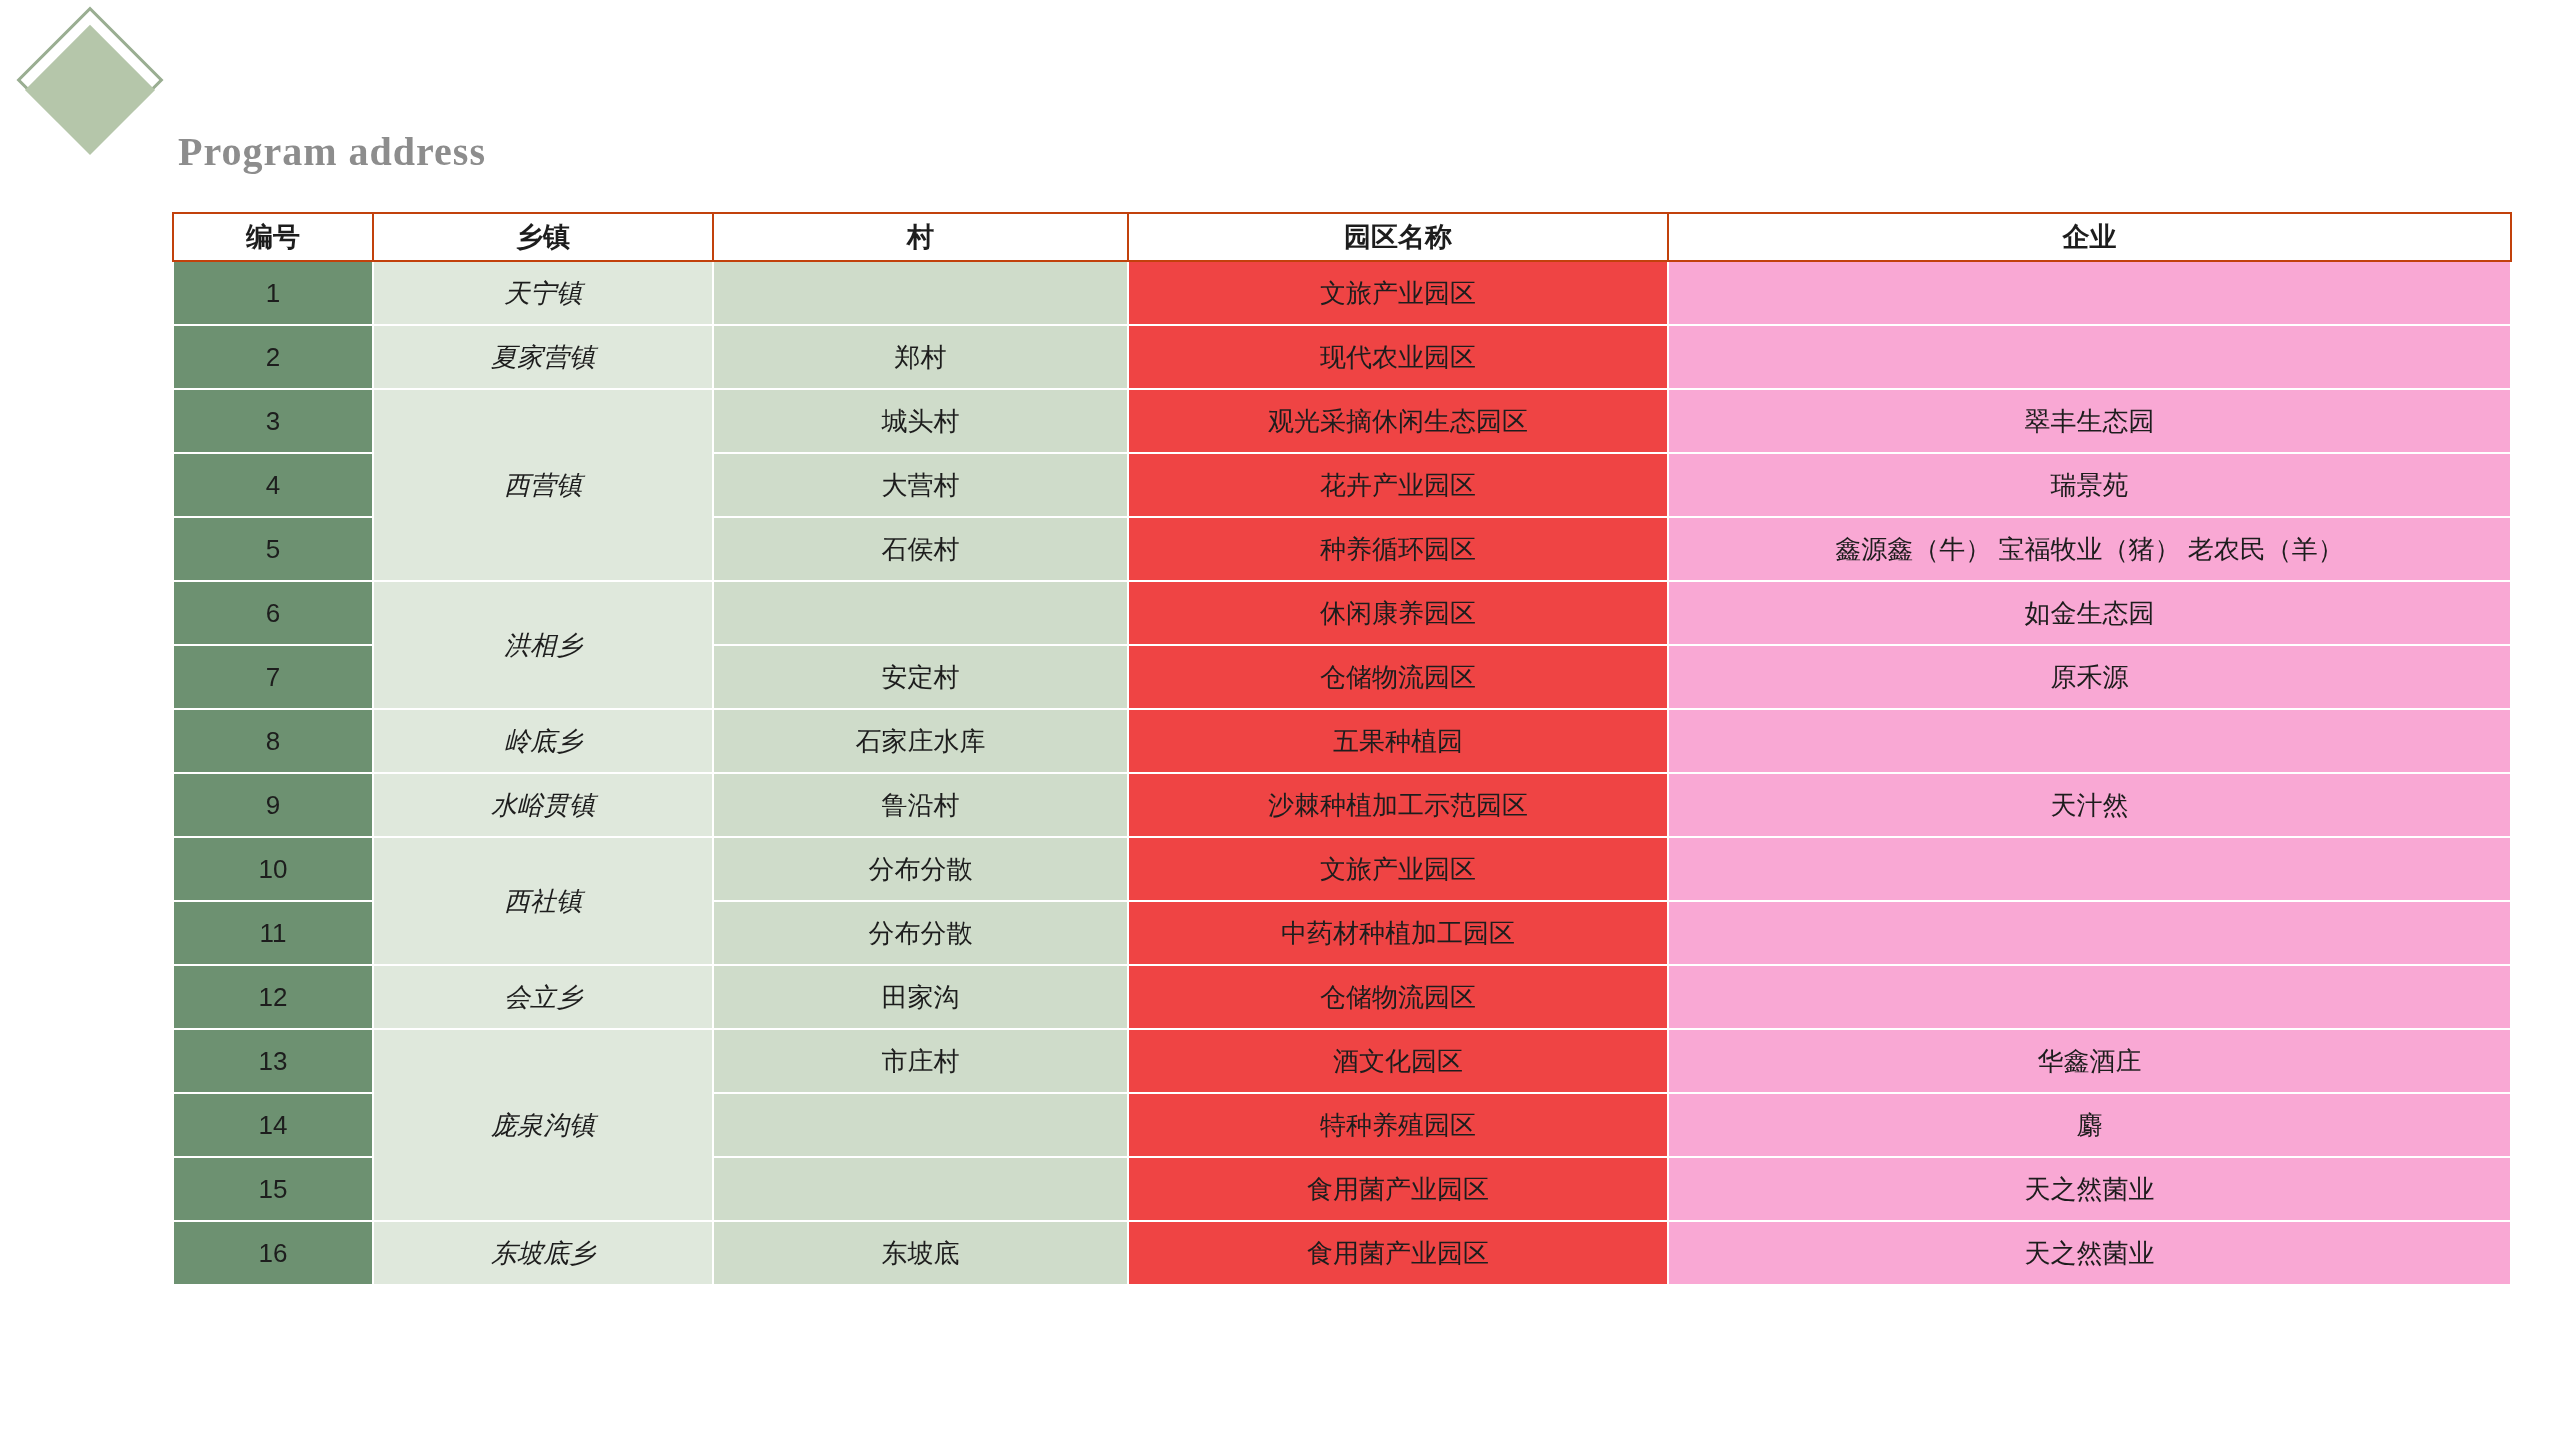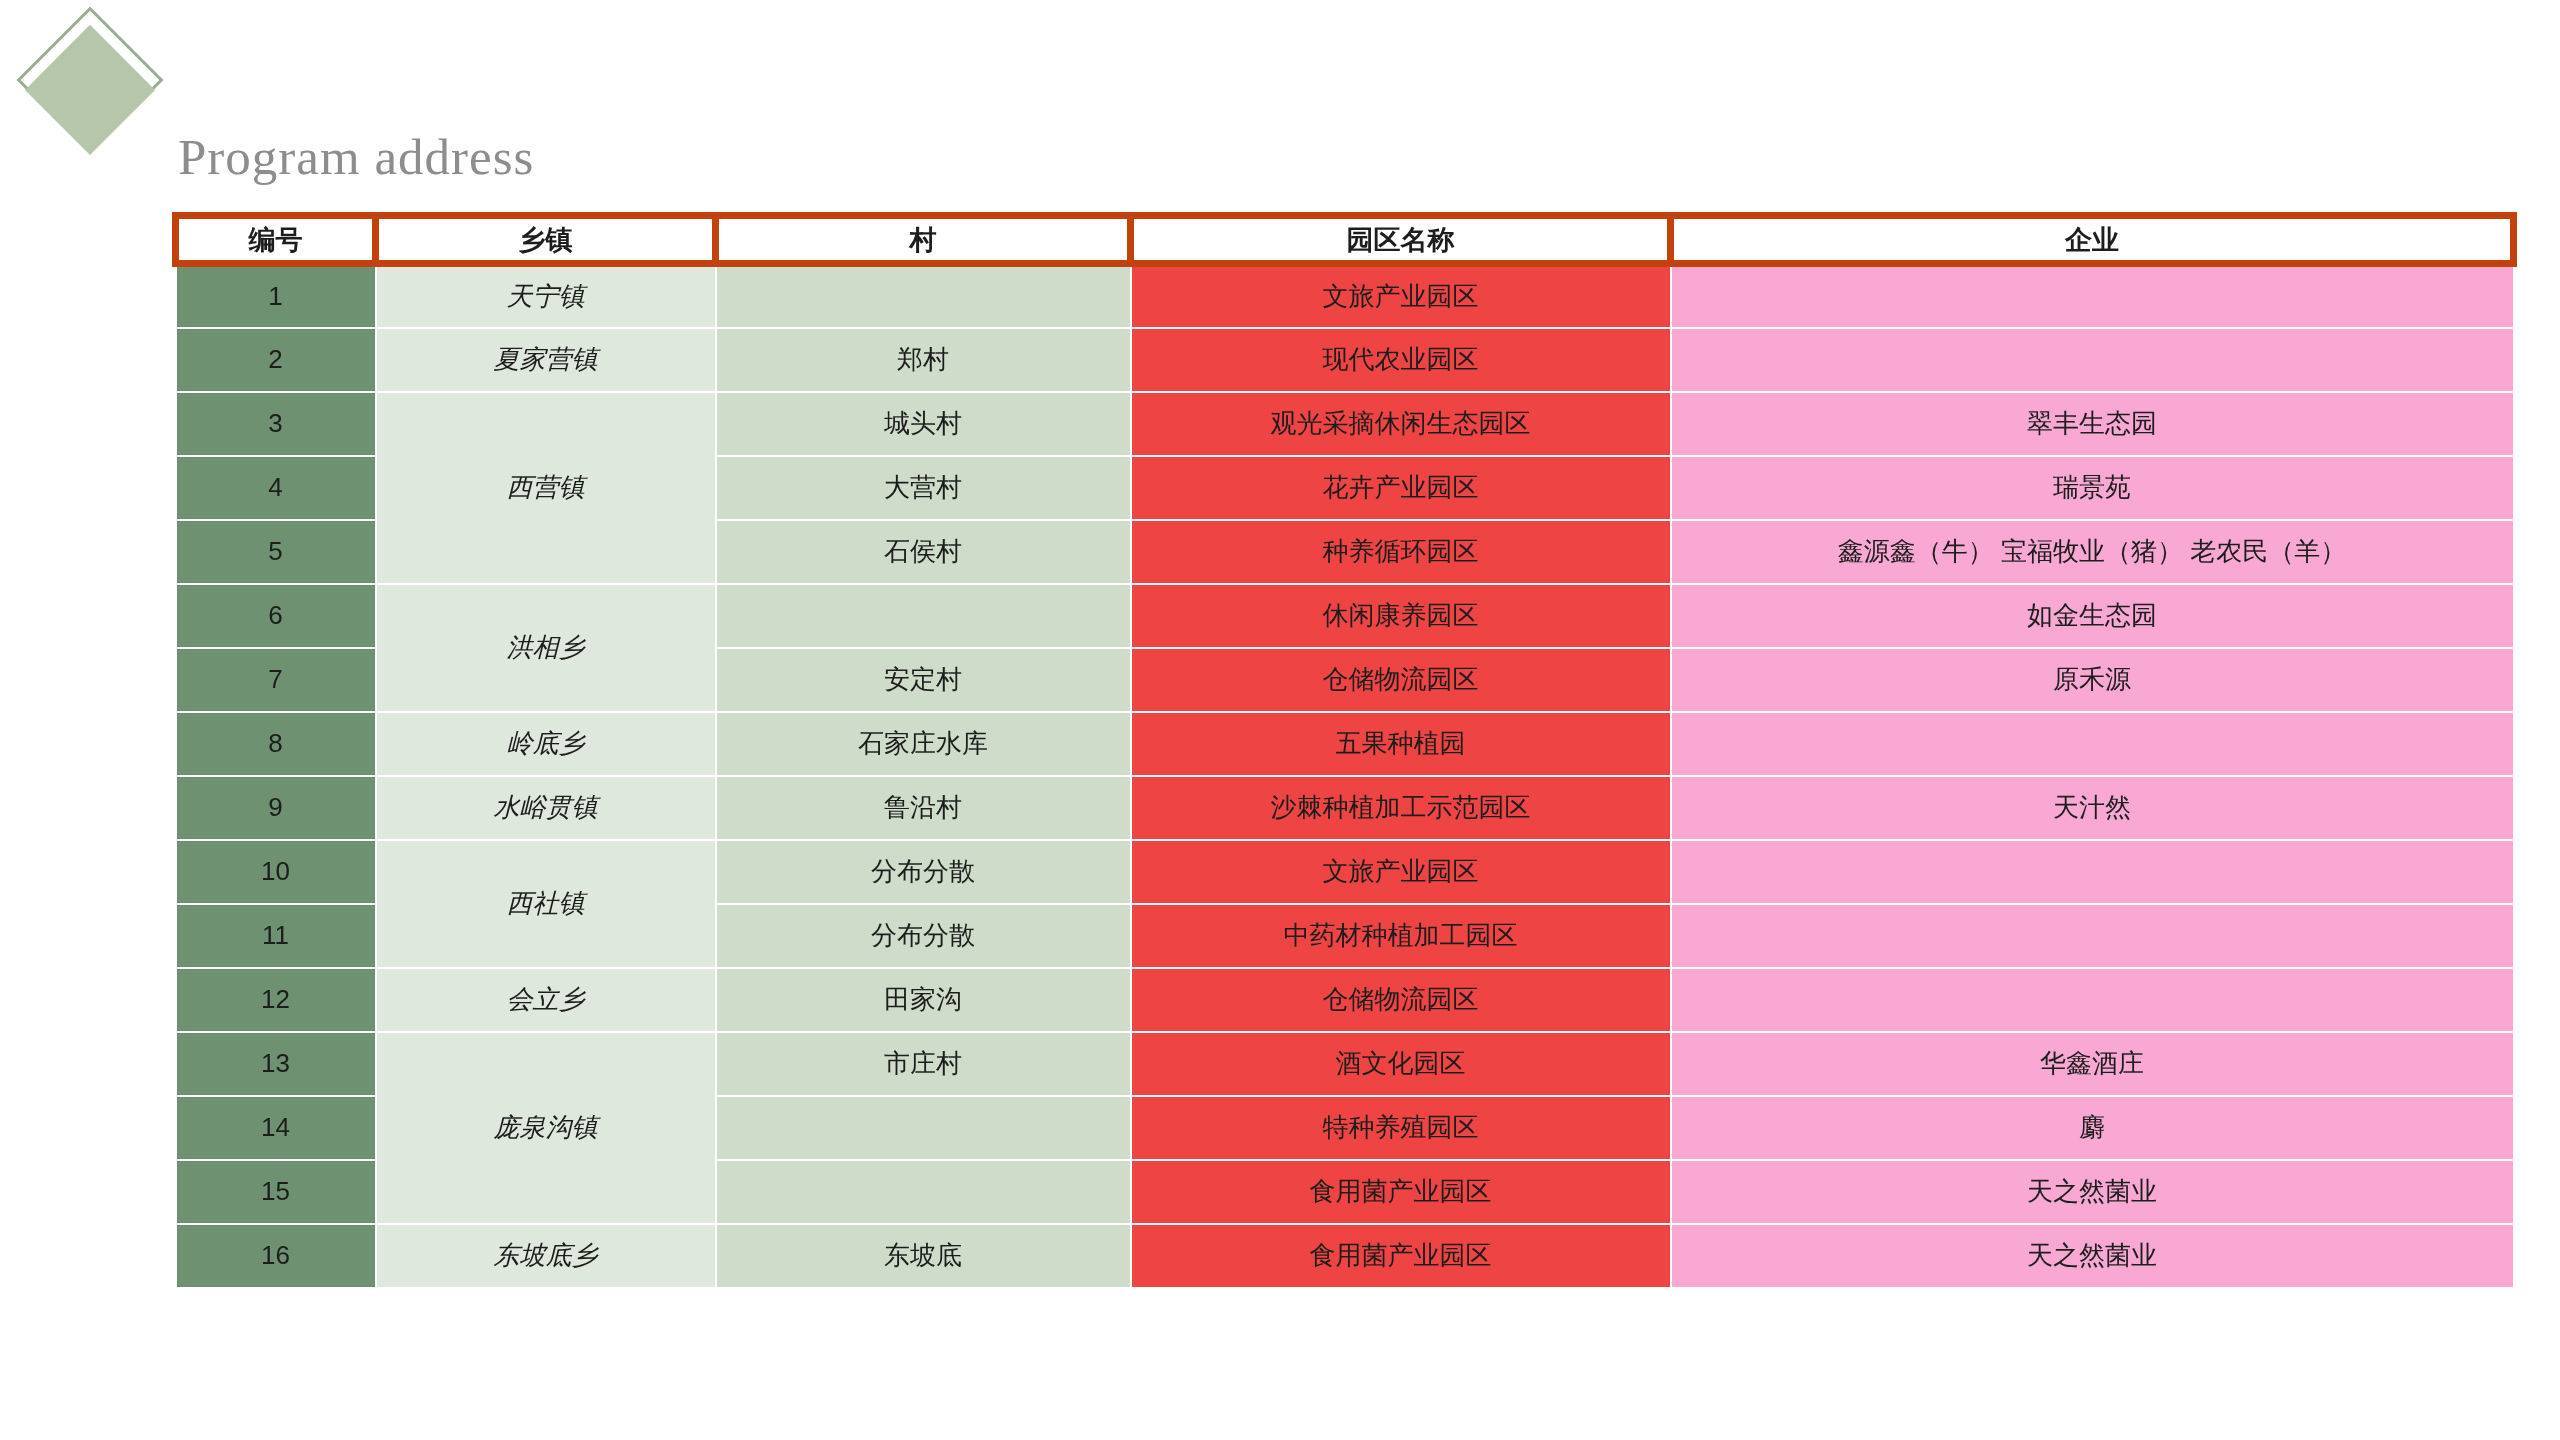--- a/index.html
+++ b/index.html
@@ -57,24 +57,25 @@
     color: #1a1a1a;
     letter-spacing: 2px;
     line-height: 1.15;
     white-space: nowrap;
   }
   .title-en {
     position: absolute;
     left: 178px;
     top: 128px;
     font-family: "Liberation Serif", "DejaVu Serif", serif;
-    font-size: 51px;
+    font-size: 40px;
     color: #8d8d8d;
     letter-spacing: 1px;
     white-space: nowrap;
+    font-weight: bold;
   }
 
   
   .table-wrap {
     position: absolute;
     left: 172px;
     top: 212px;
     width: 2338px;
   }
   table.grid {
@@ -90,21 +91,21 @@
     vertical-align: middle;
     font-size: 26px;
     color: #1d1d1d;
     padding: 0 6px;
     box-sizing: border-box;
   }
   table.grid thead th {
     background: #ffffff;
     font-weight: bold;
     height: 48px;
-    border: 7px solid #c2410c;
+    border: 2px solid #c2410c;
     font-size: 27px;
   }
   .col-no    { width: 200px; }
   .col-town  { width: 340px; }
   .col-vill  { width: 415px; }
   .col-park  { width: 540px; }
   .col-ent   { width: 843px; }
 
   tbody tr { height: 64px; }
 

